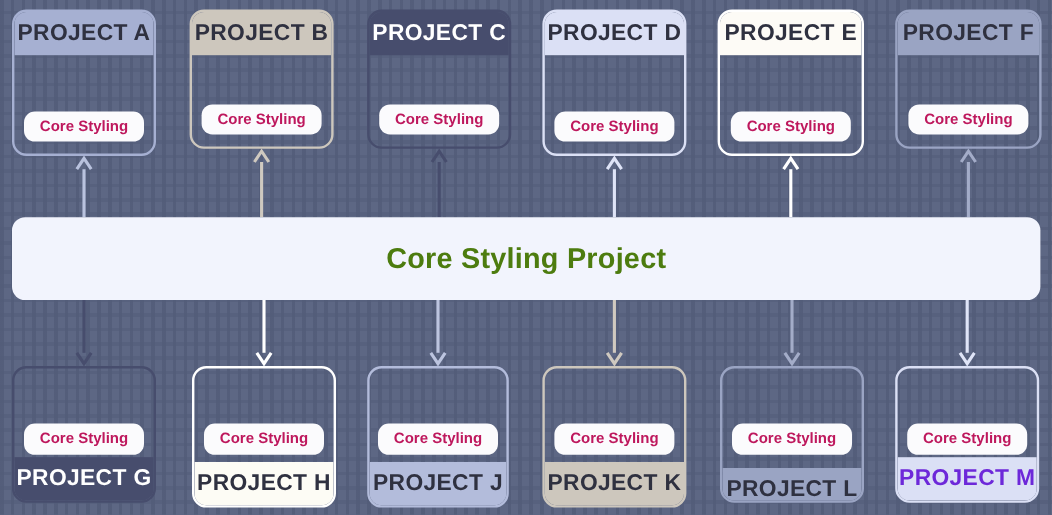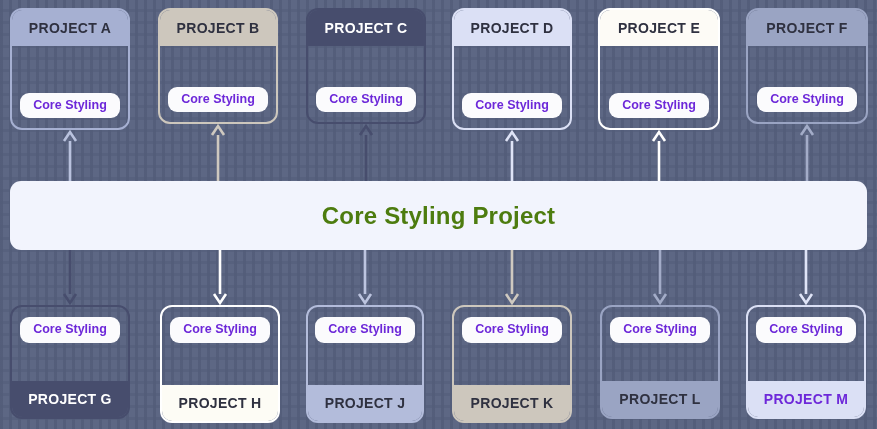--- a/index.html
+++ b/index.html
@@ -53,21 +53,21 @@
 
   .card-band {
     height: 36px;
     display: flex;
     align-items: center;
     justify-content: center;
     flex: 0 0 auto;
   }
 
   .card-band .band-label {
-    font-size: 14px;
+    font-size: 19px;
     font-weight: bold;
     letter-spacing: 0.3px;
     white-space: nowrap;
   }
 
   .card-body {
     flex: 1 1 auto;
     display: flex;
     align-items: flex-end;
     justify-content: center;
@@ -75,27 +75,28 @@
   }
 
   .card.bottom .card-body {
     align-items: flex-start;
     padding-bottom: 0;
     padding-top: 10px;
   }
 
   .pill {
     background: #fbfbfd;
-    color: #6d28d9;
+    color: #be185d;
     font-size: 12.5px;
     font-weight: bold;
     padding: 6px 13px 7px 13px;
     border-radius: 9px;
     white-space: nowrap;
     line-height: 1;
+    margin-top: 36px;
   }
 
   
   #hub {
     position: absolute;
     left: 10px;
     top: 181px;
     width: 857px;
     height: 69px;
     background: #f2f4fd;

